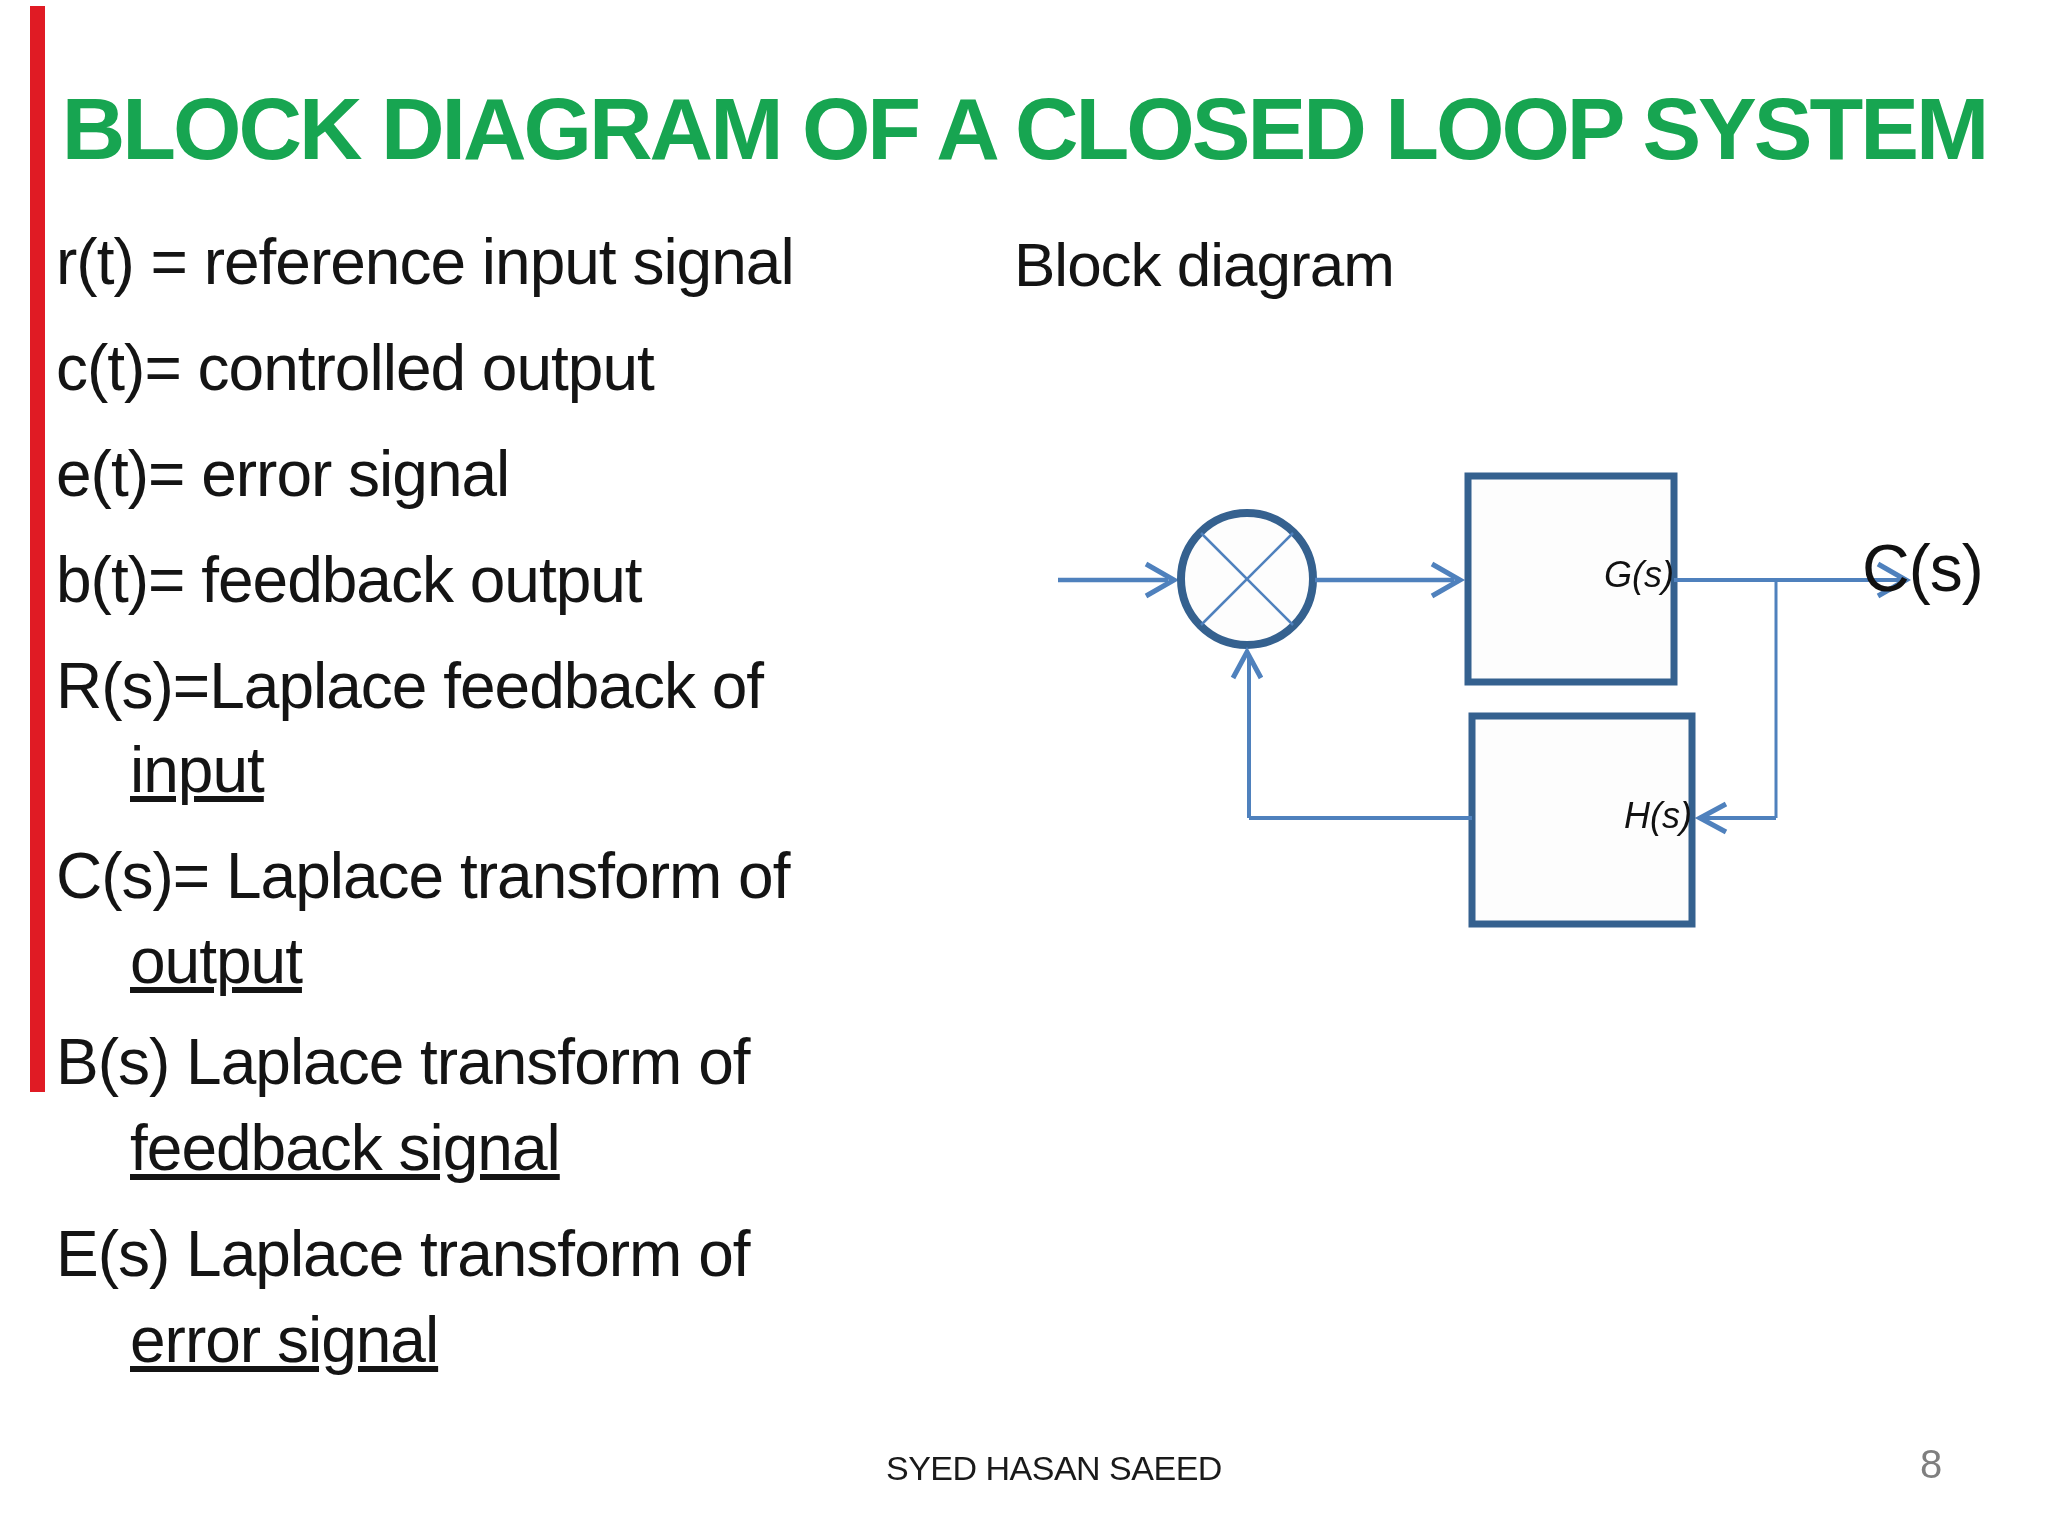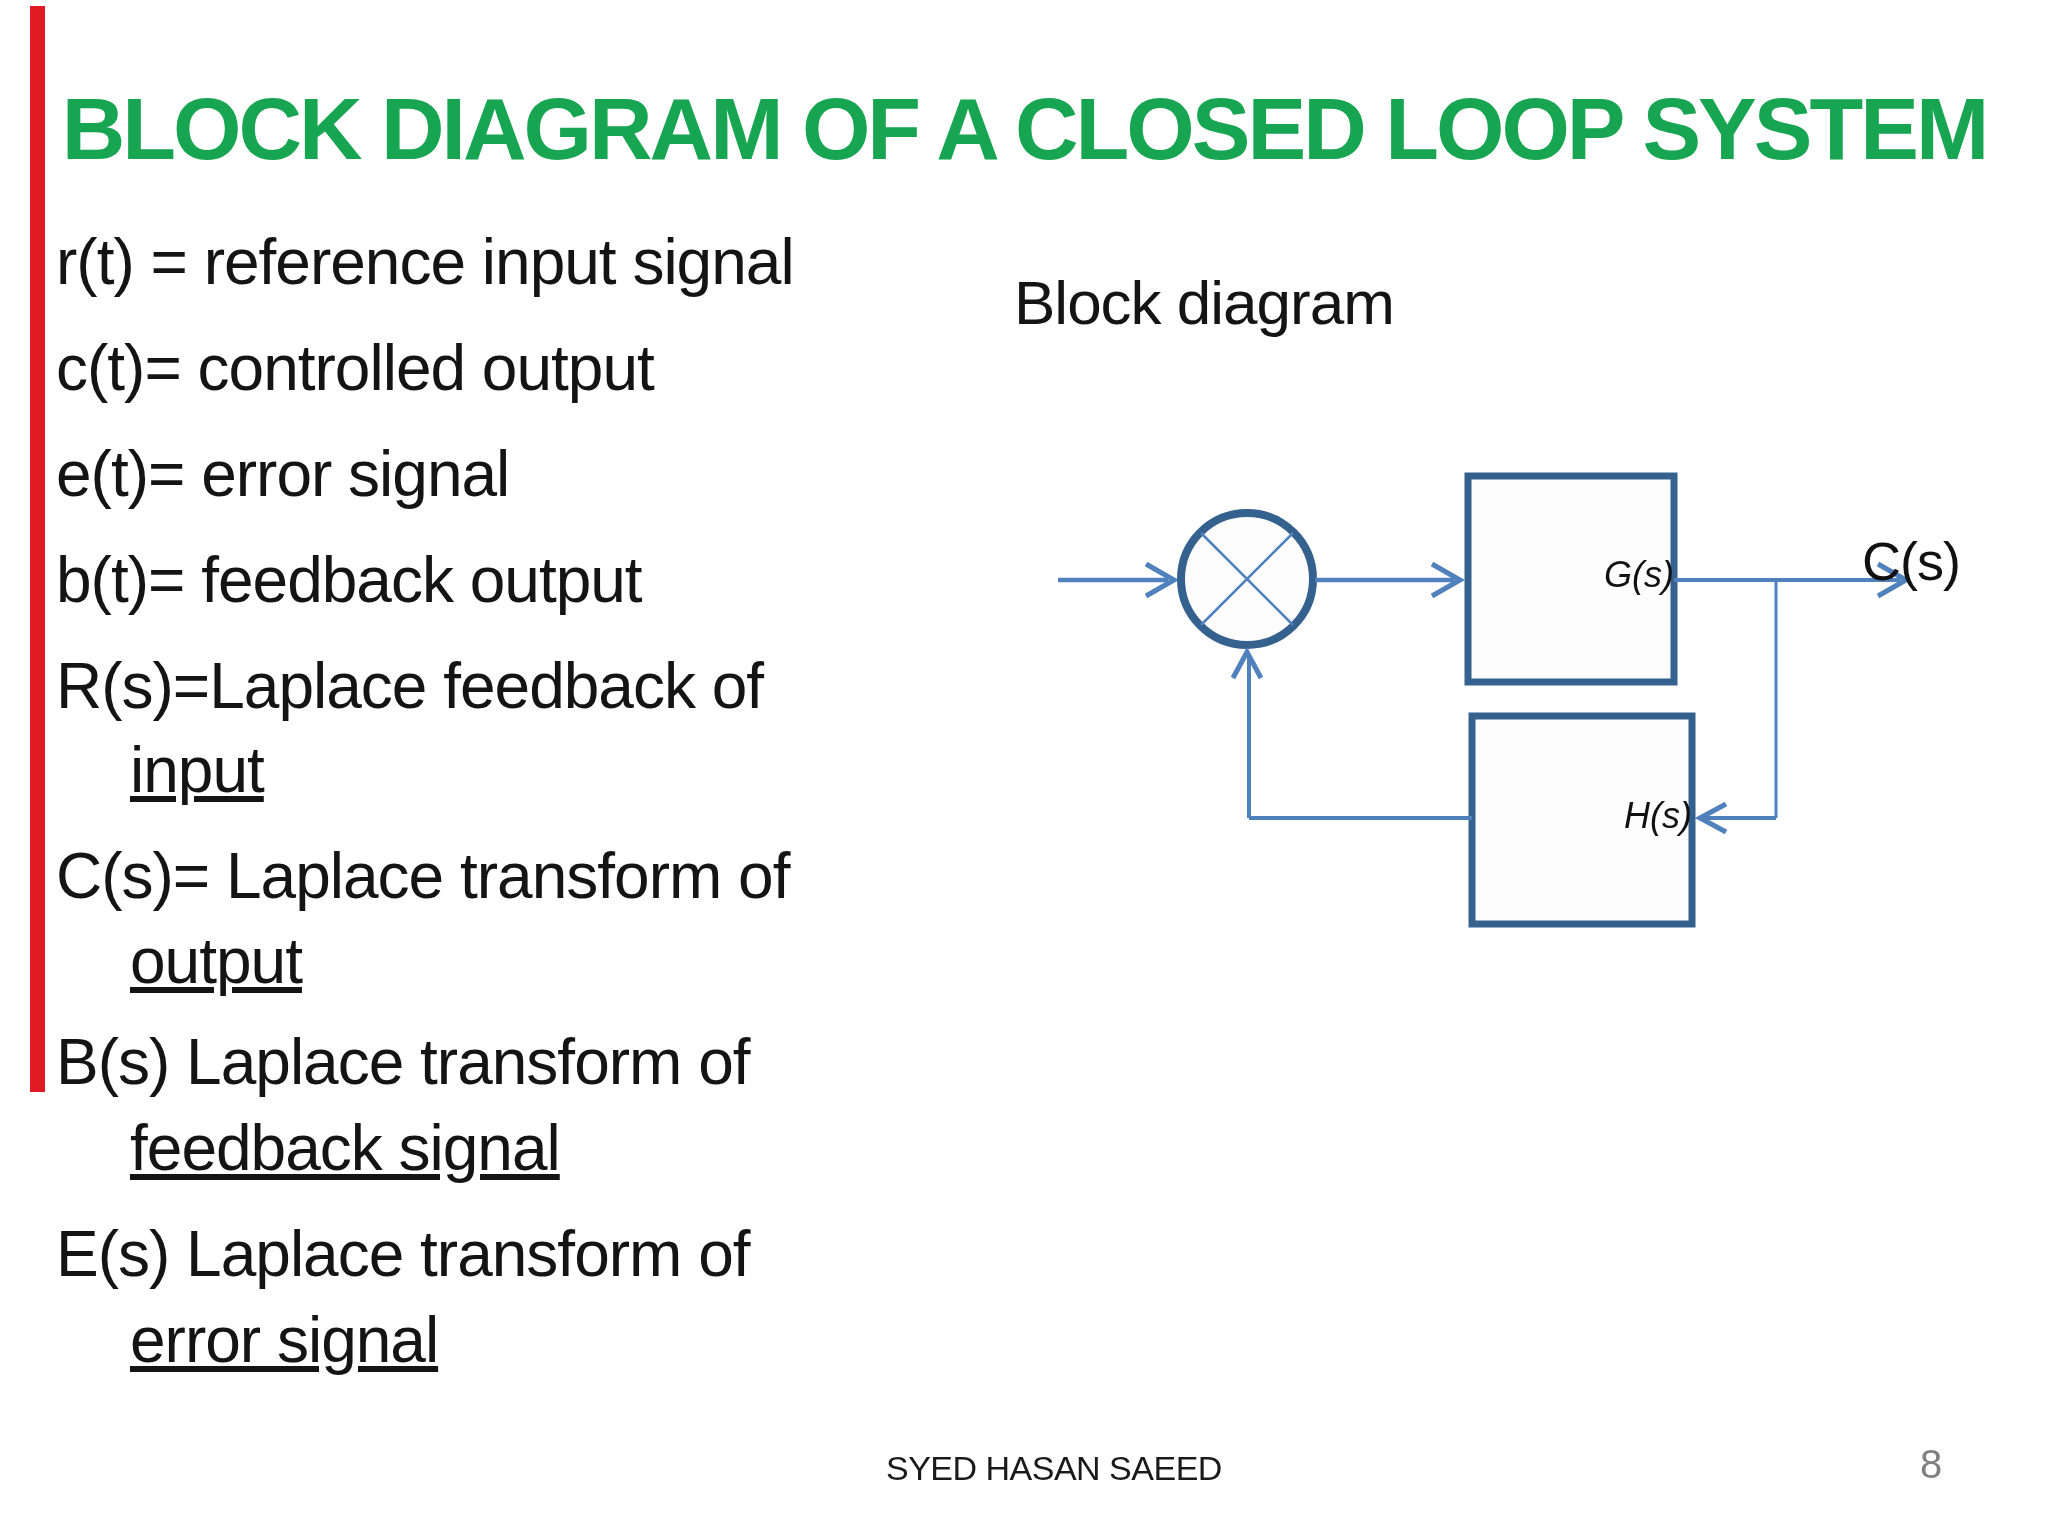--- a/index.html
+++ b/index.html
@@ -48,21 +48,20 @@
   .def.indent { left: 130px; text-decoration: underline; }
 
   .diagram-label {
     position: absolute;
     left: 1014px;
     top: 229px;
     font-size: 62px;
     letter-spacing: -1px;
     color: #141414;
     white-space: nowrap;
-    margin-top: 38px;
   }
 
   .diagram-svg {
     position: absolute;
     left: 0;
     top: 0;
     width: 2048px;
     height: 1536px;
   }
 
@@ -74,21 +73,21 @@
     white-space: nowrap;
     font-style: italic;
   }
   .block-label.g { left: 1468px; top: 554px; width: 206px; }
   .block-label.h { left: 1472px; top: 795px; width: 220px; }
 
   .cs-label {
     position: absolute;
     left: 1862px;
     top: 530px;
-    font-size: 54px;
+    font-size: 66px;
     letter-spacing: -1px;
     color: #111111;
     white-space: nowrap;
   }
 
   .footer-author {
     position: absolute;
     left: 886px;
     top: 1449px;
     font-size: 34px;

